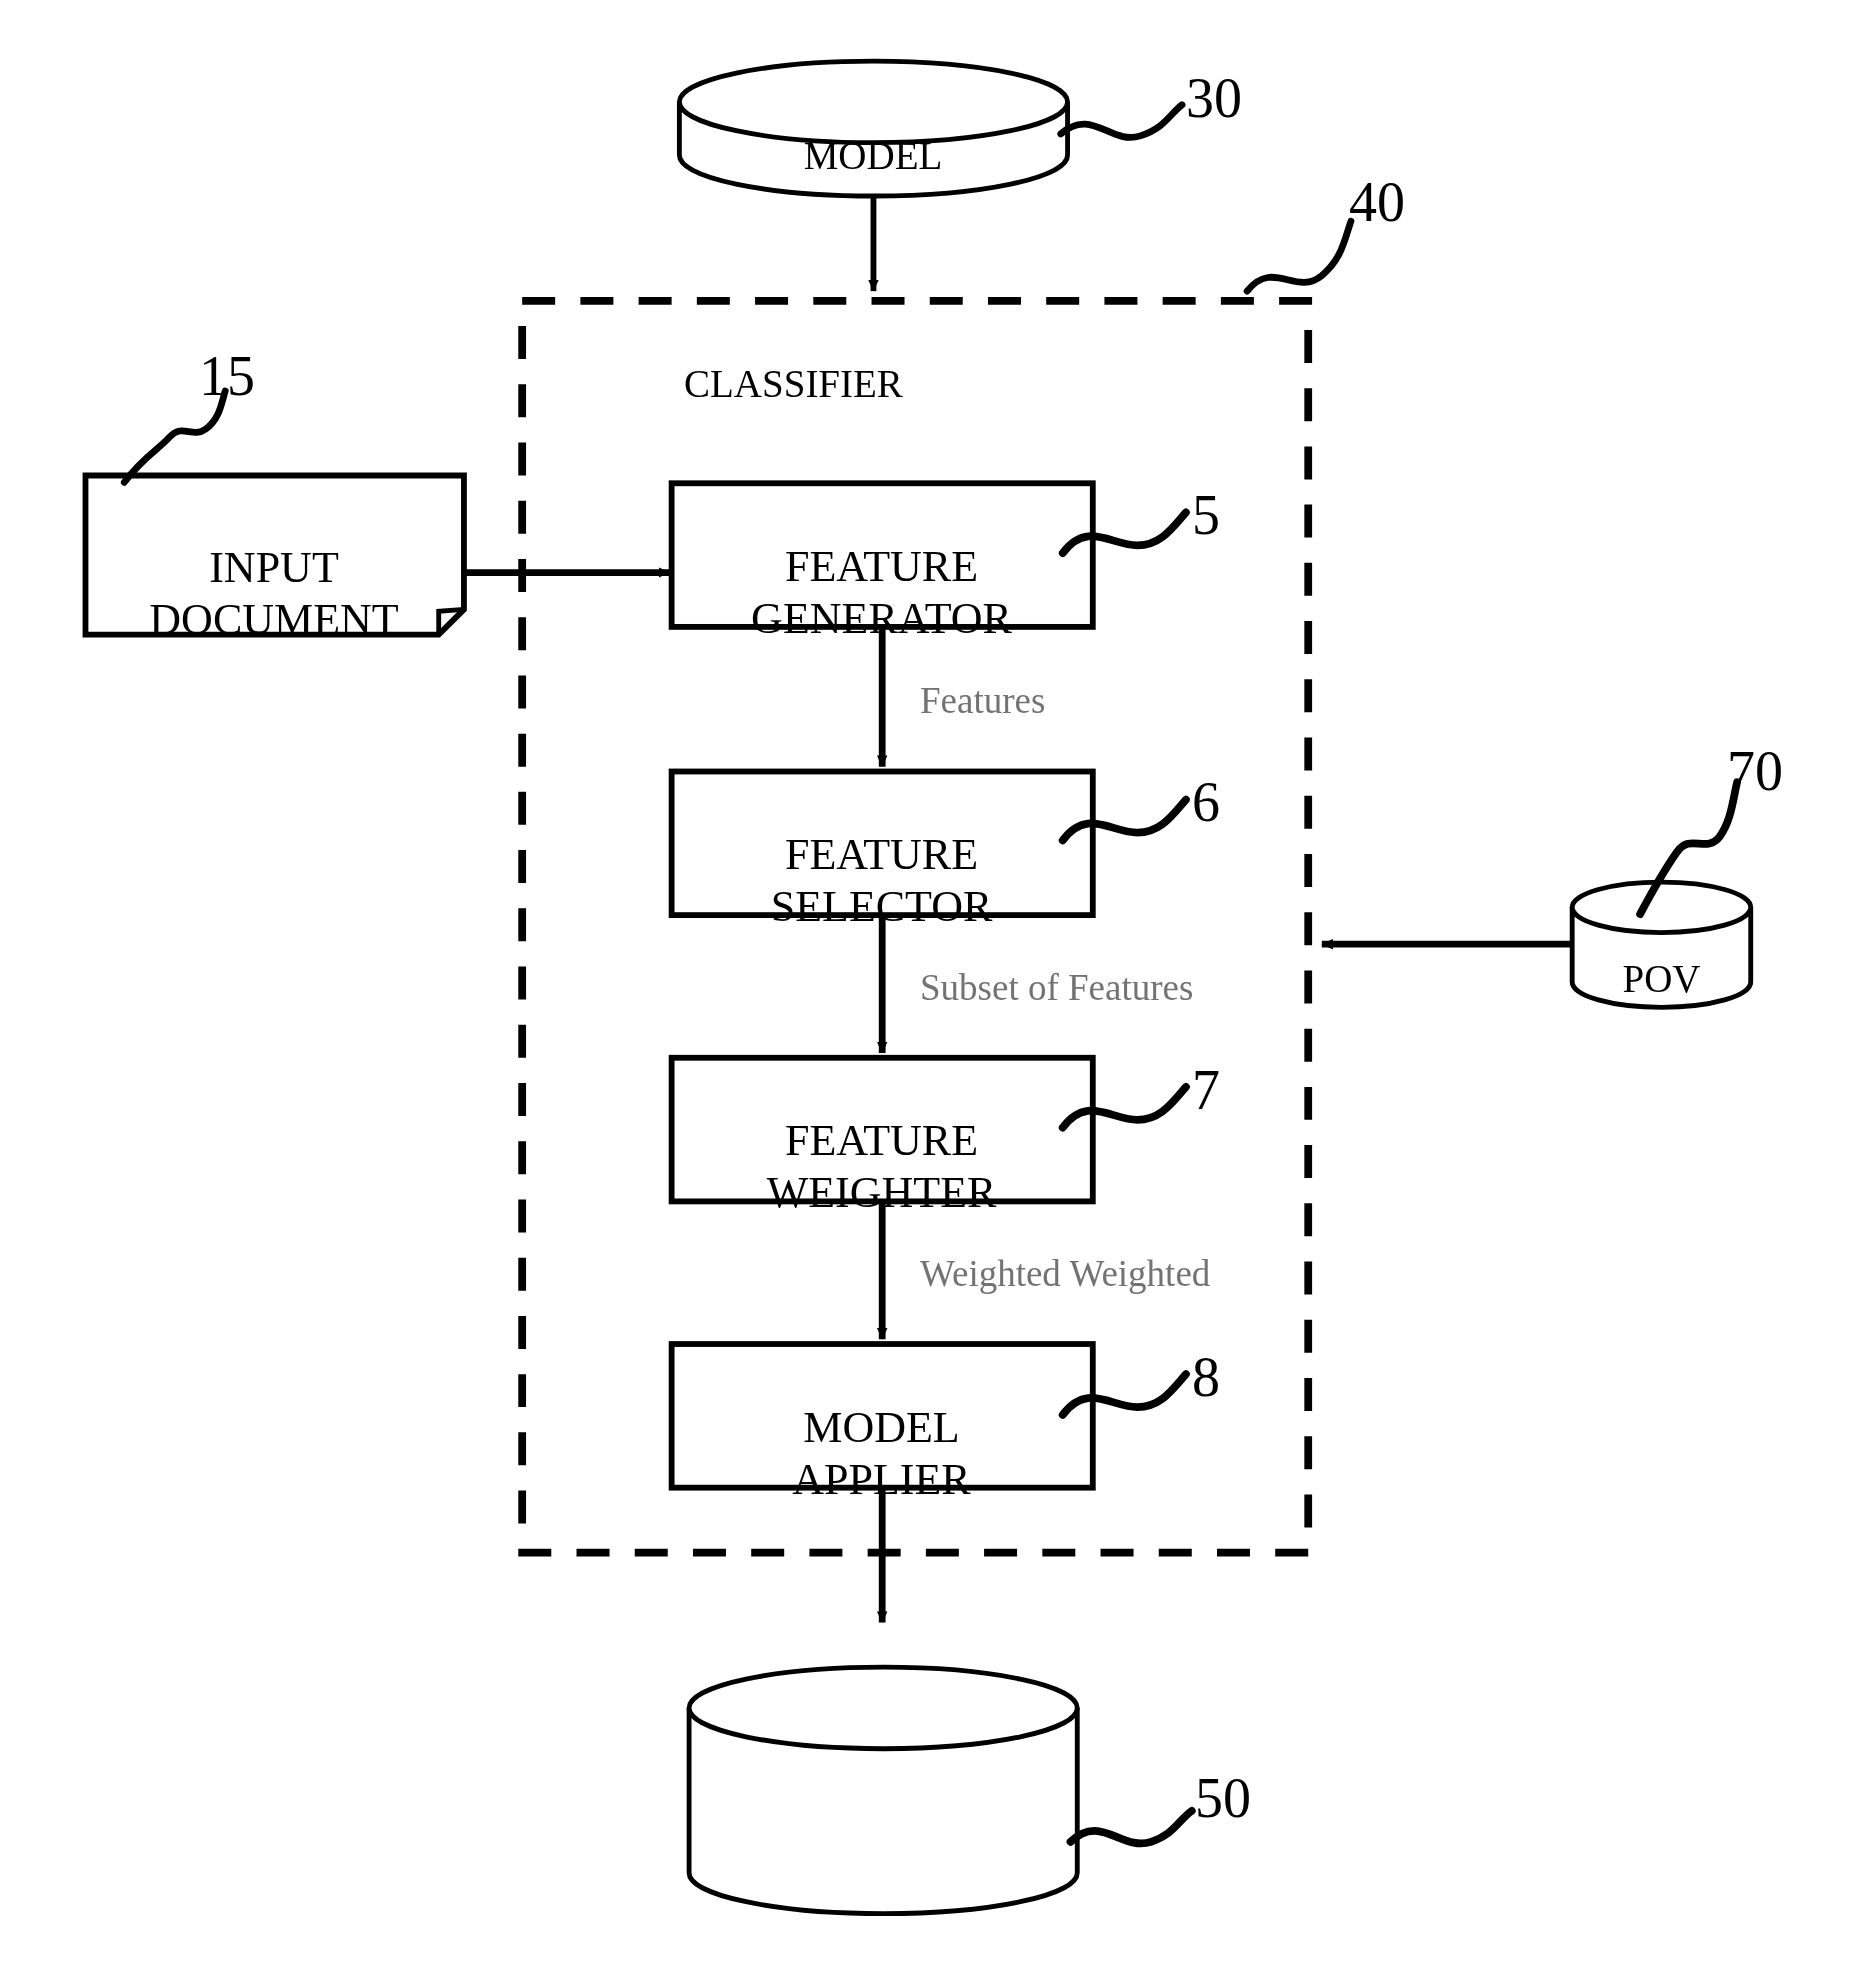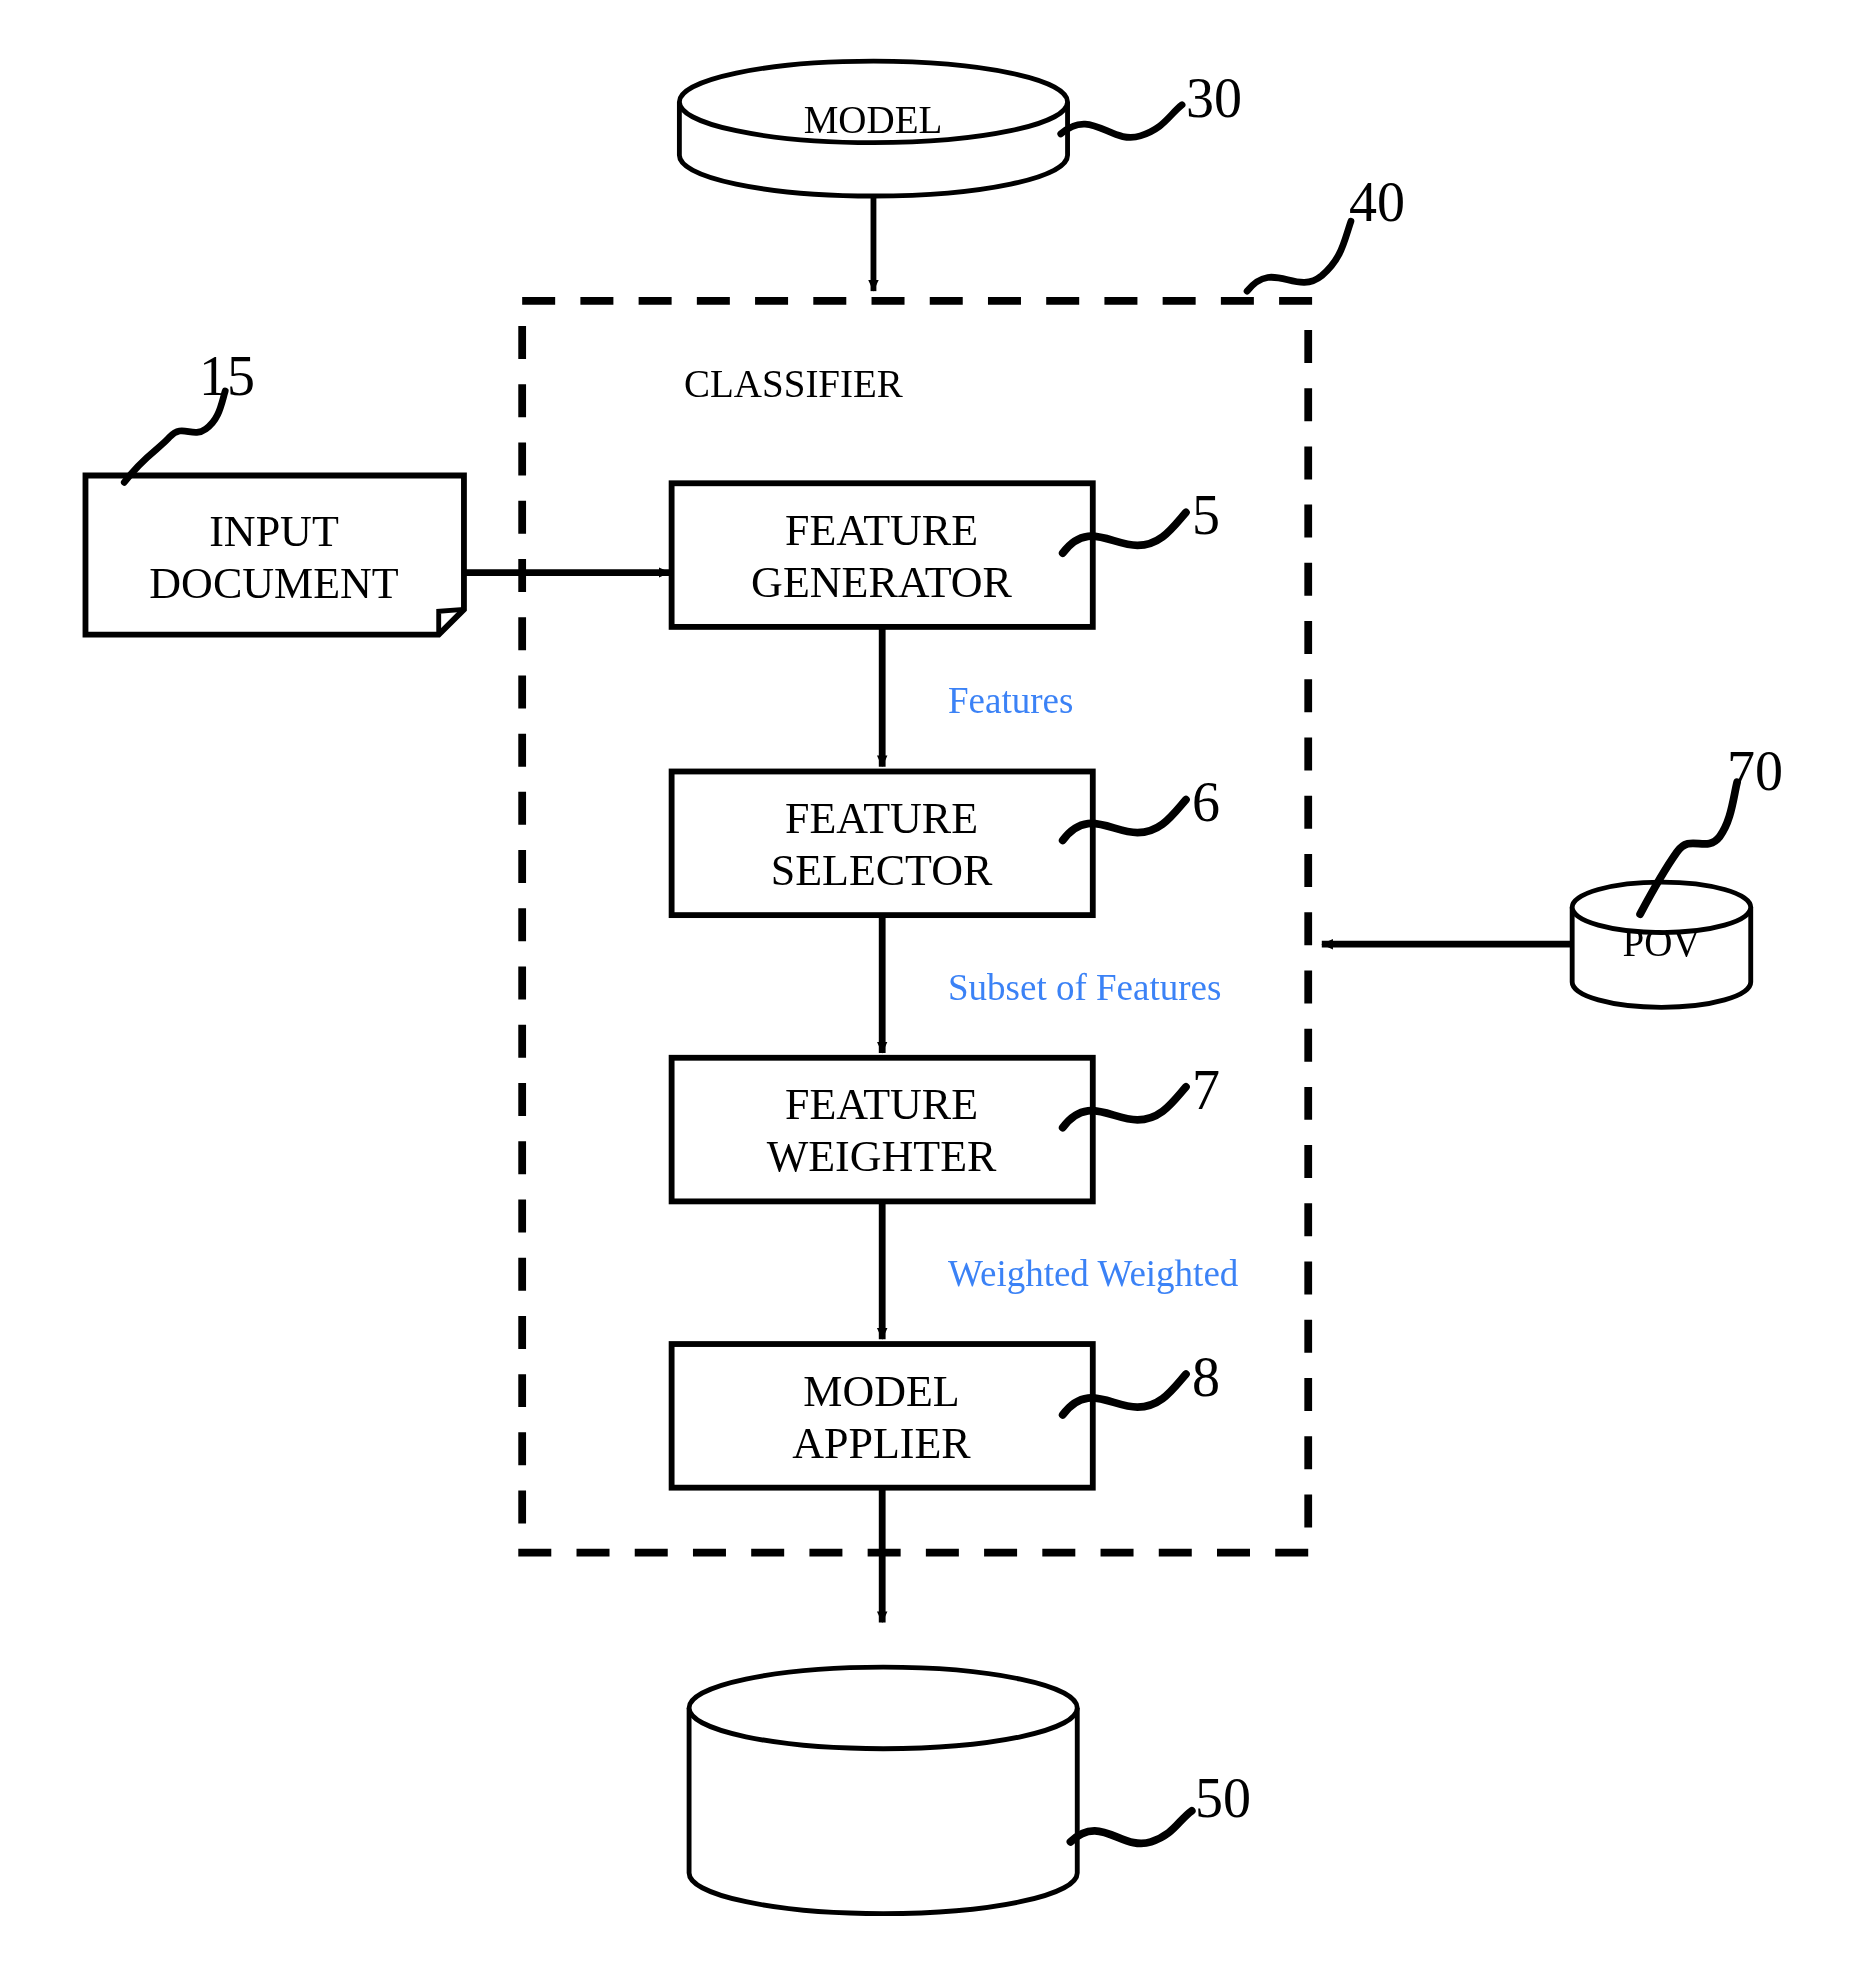--- a/index.html
+++ b/index.html
@@ -23,38 +23,38 @@
     width: 1876px;
     height: 1969px;
   }
   .node-label {
     position: absolute;
     text-align: center;
     line-height: 1.18;
     white-space: pre-line;
     color: #000;
     pointer-events: none;
+    margin-top: 36px;
   }
   .box-label {
     font-size: 44px;
   }
   .cyl-label {
     font-size: 39px;
   }
   .ref-num {
     position: absolute;
     font-size: 56px;
     color: #000;
   }
   .edge-label {
     position: absolute;
     font-size: 37px;
-    color: #3b82f6;
+    color: #737373;
     white-space: nowrap;
-    margin-left: 28px;
   }
   .group-title {
     position: absolute;
     font-size: 39px;
     color: #000;
     white-space: nowrap;
   }
 </style>
 </head>
 <body>

